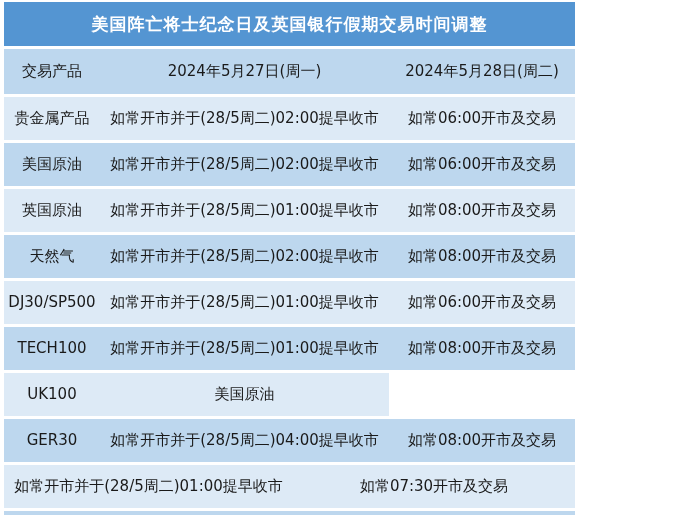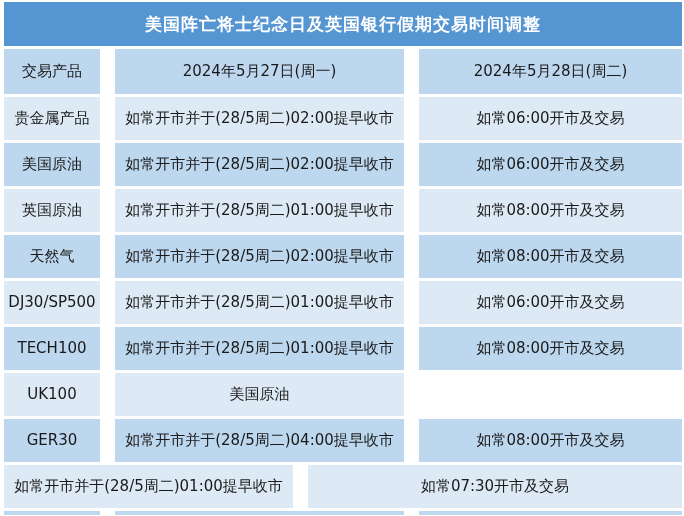--- a/index.html
+++ b/index.html
@@ -12,37 +12,37 @@
     position: relative;
     width: 684px;
     height: 516px;
     background: #ffffff;
     overflow: hidden;
   }
   .table-wrap {
     position: absolute;
     left: 4px;
     top: 2px;
-    width: 678px;
+    width: 571px;
   }
   .title-bar {
     height: 44px;
     background: var(--title-bg, #5495D2);
     color: var(--title-text, #ffffff);
     font-size: 17px;
     font-weight: bold;
     display: flex;
     align-items: center;
     justify-content: center;
     margin-bottom: 3px;
     letter-spacing: 1px;
   }
   .row {
     display: flex;
-    gap: 15px;
+    gap: 0;
     height: 43px;
     margin-bottom: 3px;
   }
   .row.header-row { height: 45px; }
   .cell {
     display: flex;
     align-items: center;
     justify-content: center;
     font-size: 15px;
     color: var(--cell-text, #1a1a1a);

